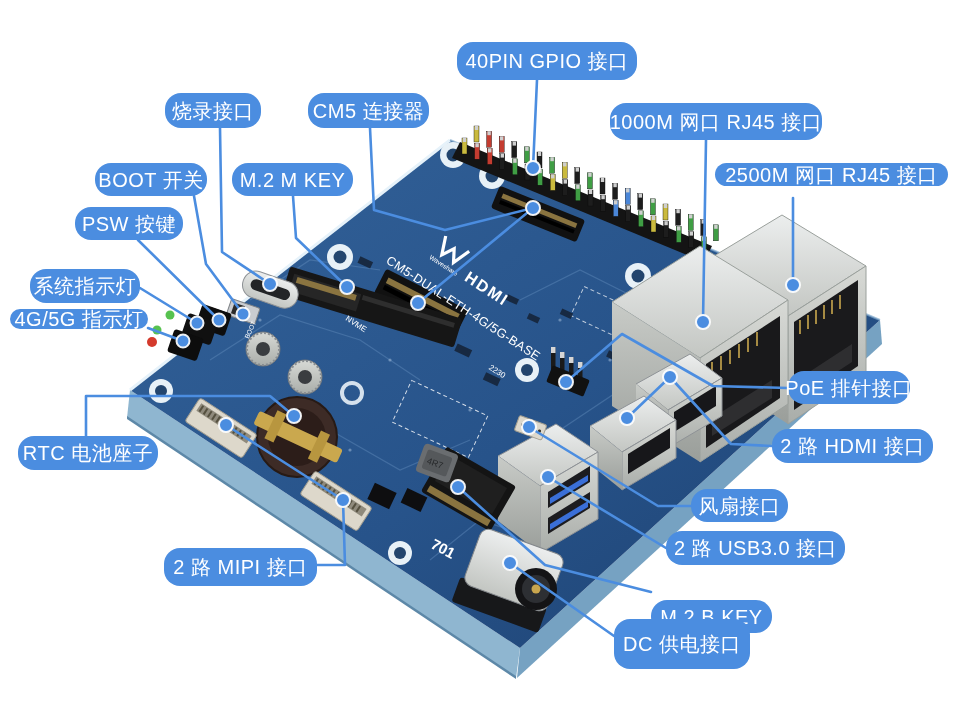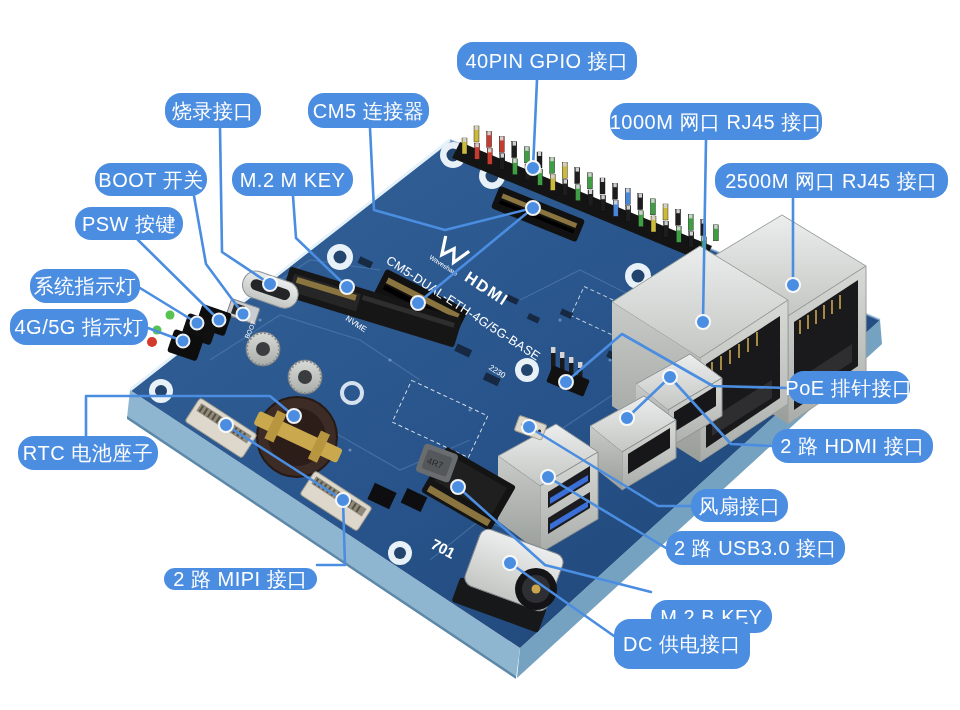--- a/index.html
+++ b/index.html
@@ -470,28 +470,28 @@
     <circle class="dot" cx="510" cy="563" r="7"></circle>
     <circle class="dot" cx="226" cy="425" r="7"></circle>
     <circle class="dot" cx="343" cy="500" r="7"></circle>
   </g>
 </svg>
 
 <div class="callout" style="left:457px;top:42px;width:180px;height:38px">40PIN GPIO 接口</div>
 <div class="callout" style="left:165px;top:93px;width:96px;height:35px">烧录接口</div>
 <div class="callout" style="left:308px;top:93px;width:121px;height:35px">CM5 连接器</div>
 <div class="callout" style="left:610px;top:103px;width:212px;height:37px">1000M 网口 RJ45 接口</div>
-<div class="callout" style="left:715px;top:163px;width:233px;height:35px">2500M 网口 RJ45 接口</div>
+<div class="callout" style="left:715px;top:163px;width:233px;height:23px">2500M 网口 RJ45 接口</div>
 <div class="callout" style="left:95px;top:163px;width:112px;height:33px">BOOT 开关</div>
 <div class="callout" style="left:232px;top:163px;width:121px;height:33px">M.2 M KEY</div>
 <div class="callout" style="left:75px;top:207px;width:108px;height:33px">PSW 按键</div>
 <div class="callout" style="left:30px;top:269px;width:110px;height:34px">系统指示灯</div>
-<div class="callout" style="left:10px;top:309px;width:138px;height:36px">4G/5G 指示灯</div>
+<div class="callout" style="left:10px;top:309px;width:138px;height:20px">4G/5G 指示灯</div>
 <div class="callout" style="left:18px;top:436px;width:140px;height:34px">RTC 电池座子</div>
 <div class="callout" style="left:788px;top:371px;width:122px;height:33px">PoE 排针接口</div>
 <div class="callout" style="left:772px;top:429px;width:161px;height:34px">2 路 HDMI 接口</div>
 <div class="callout" style="left:691px;top:489px;width:97px;height:33px">风扇接口</div>
 <div class="callout" style="left:666px;top:531px;width:179px;height:34px">2 路 USB3.0 接口</div>
 <div class="callout" style="left:651px;top:600px;width:121px;height:33px">M.2 B KEY</div>
 <div class="callout" style="left:614px;top:619px;width:136px;height:50px">DC 供电接口</div>
-<div class="callout" style="left:164px;top:568px;width:153px;height:22px">2 路 MIPI 接口</div>
+<div class="callout" style="left:164px;top:548px;width:153px;height:38px">2 路 MIPI 接口</div>
 
 </div>
 
 </body></html>

